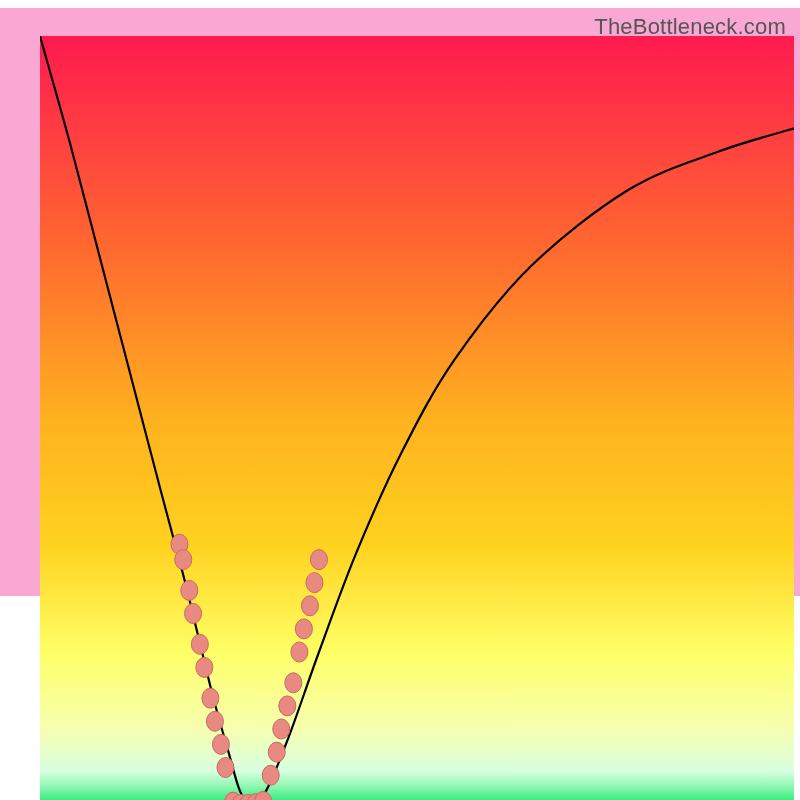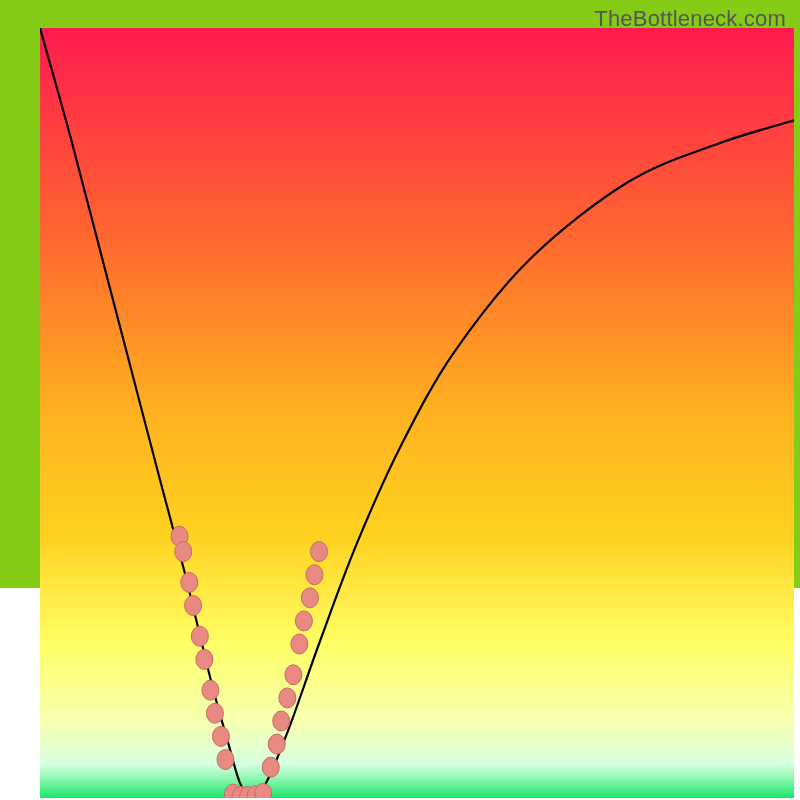--- a/index.html
+++ b/index.html
@@ -1,21 +1,22 @@
 <!DOCTYPE html>
 <html><head>
 <meta charset="utf-8">
 <style>
   * { margin: 0; padding: 0; box-sizing: border-box; }
   html, body { width: 800px; height: 800px; overflow: hidden; }
   .outer {
     width: 800px;
     height: 588px;
-    background: #84cc16;
+    background: #f9a8d4;
     position: relative;
+    margin-top: 8px;
   }
   .watermark {
     position: absolute;
     top: 6px;
     right: 14px;
     font-family: Arial, Helvetica, sans-serif;
     font-size: 22px;
     color: #555;
     letter-spacing: 0.2px;
     font-weight: 500;

